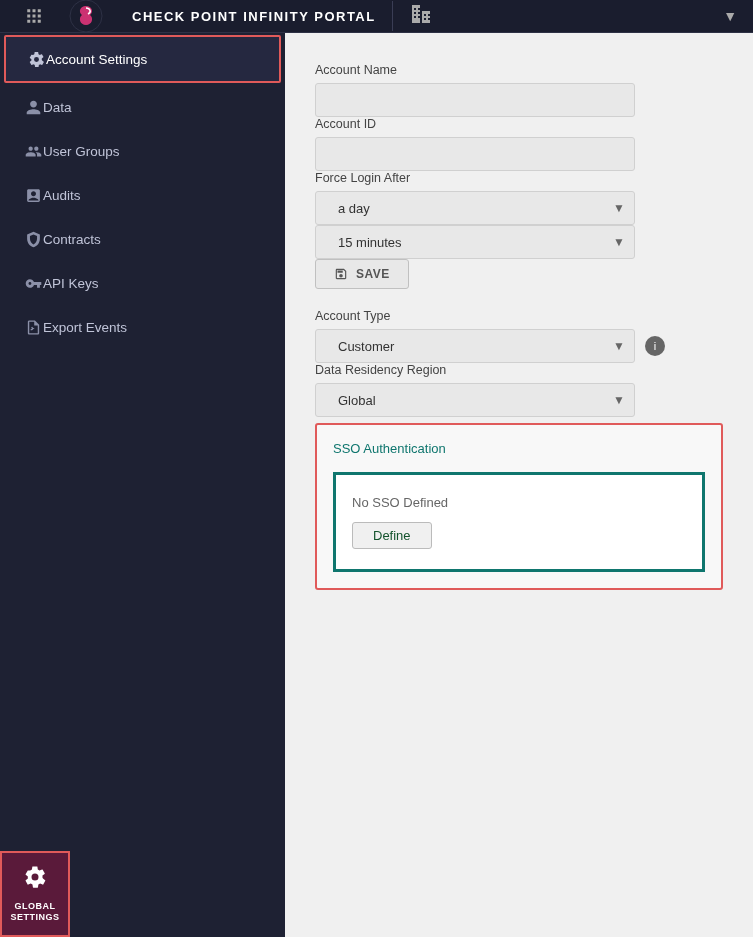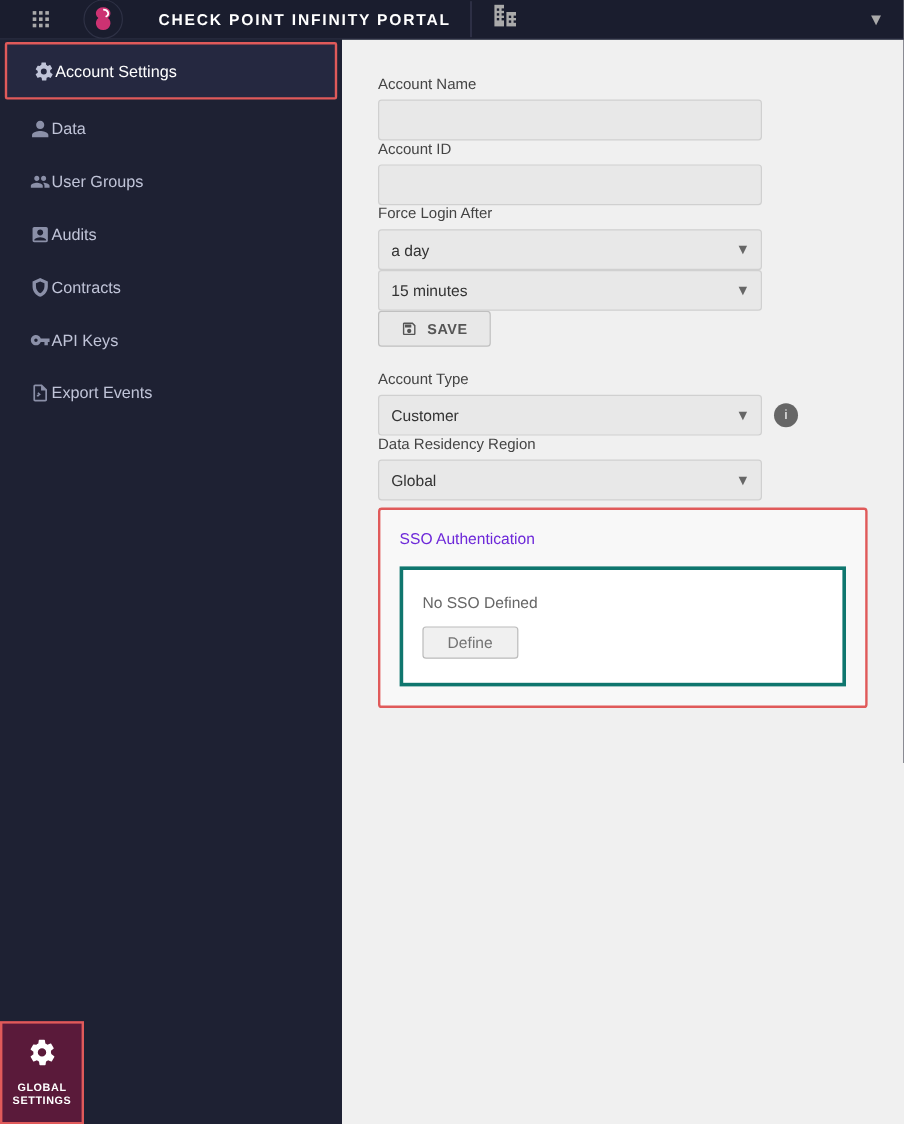--- a/index.html
+++ b/index.html
@@ -166,21 +166,21 @@
     .form-select-wrapper {
       position: relative;
       width: 320px;
     }
     .form-select {
       width: 100%;
       height: 34px;
       background: #e8e8e8;
       border: 1px solid #d0d0d0;
       border-radius: 3px;
-      padding: 0 30px 0 10px;
+      padding: 0 30px 0 22px;
       font-size: 13px;
       color: #333;
       appearance: none;
       -webkit-appearance: none;
       cursor: pointer;
       outline: none;
     }
     .select-arrow {
       position: absolute;
       right: 10px;
@@ -228,41 +228,41 @@
 
     .sso-box {
       border: 2px solid #e05a5a;
       border-radius: 3px;
       padding: 16px;
       background: #f8f8f8;
       margin-top: 6px;
     }
     .sso-title {
       font-size: 13px;
-      color: #6d28d9;
+      color: #0f766e;
       margin-bottom: 16px;
     }
     .sso-inner {
       border: 3px solid #0f766e;
       border-radius: 0;
       padding: 20px 16px;
       background: #fff;
     }
     .sso-no-defined {
       font-size: 13px;
       color: #666;
       margin-bottom: 12px;
     }
     .define-btn {
       padding: 5px 20px;
       background: #f0f0f0;
       border: 1px solid #bbb;
       border-radius: 3px;
       font-size: 13px;
-      color: #737373;
+      color: #14532d;
       cursor: pointer;
     }
 
     
     .svg-icon { width: 18px; height: 18px; fill: currentColor; }
   </style>
 </head>
 <body>
 
 <div class="top-nav">

